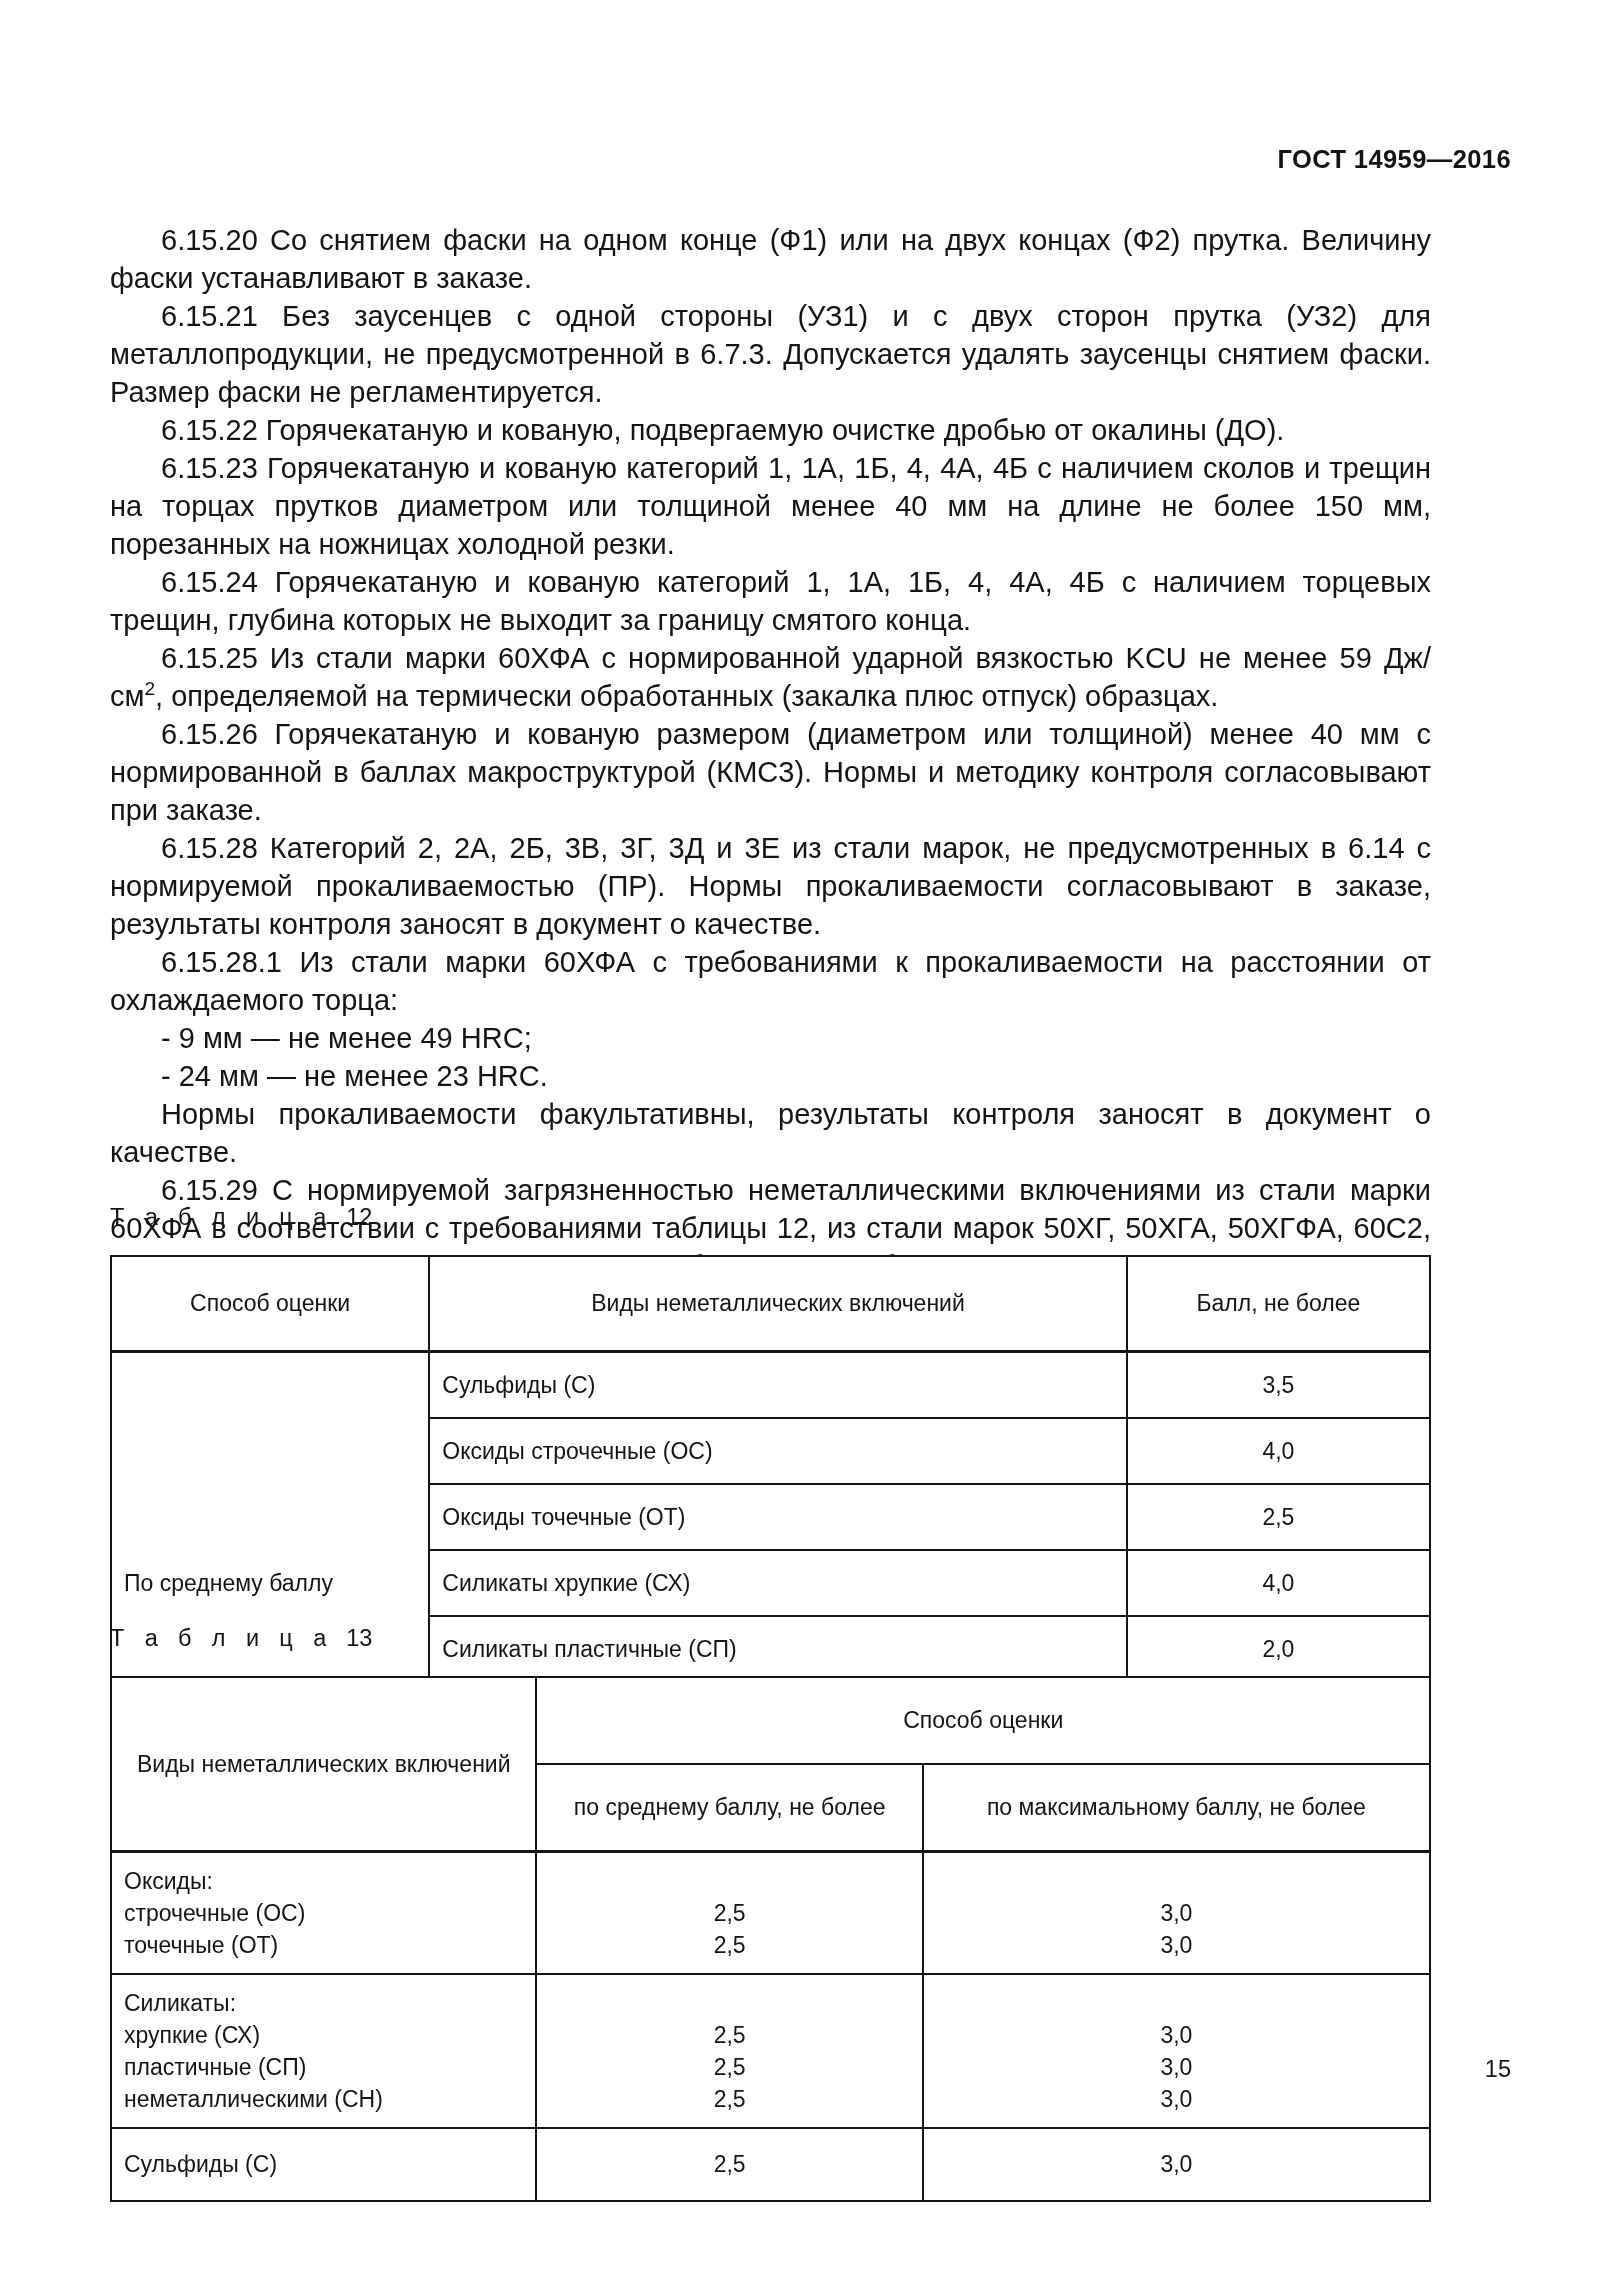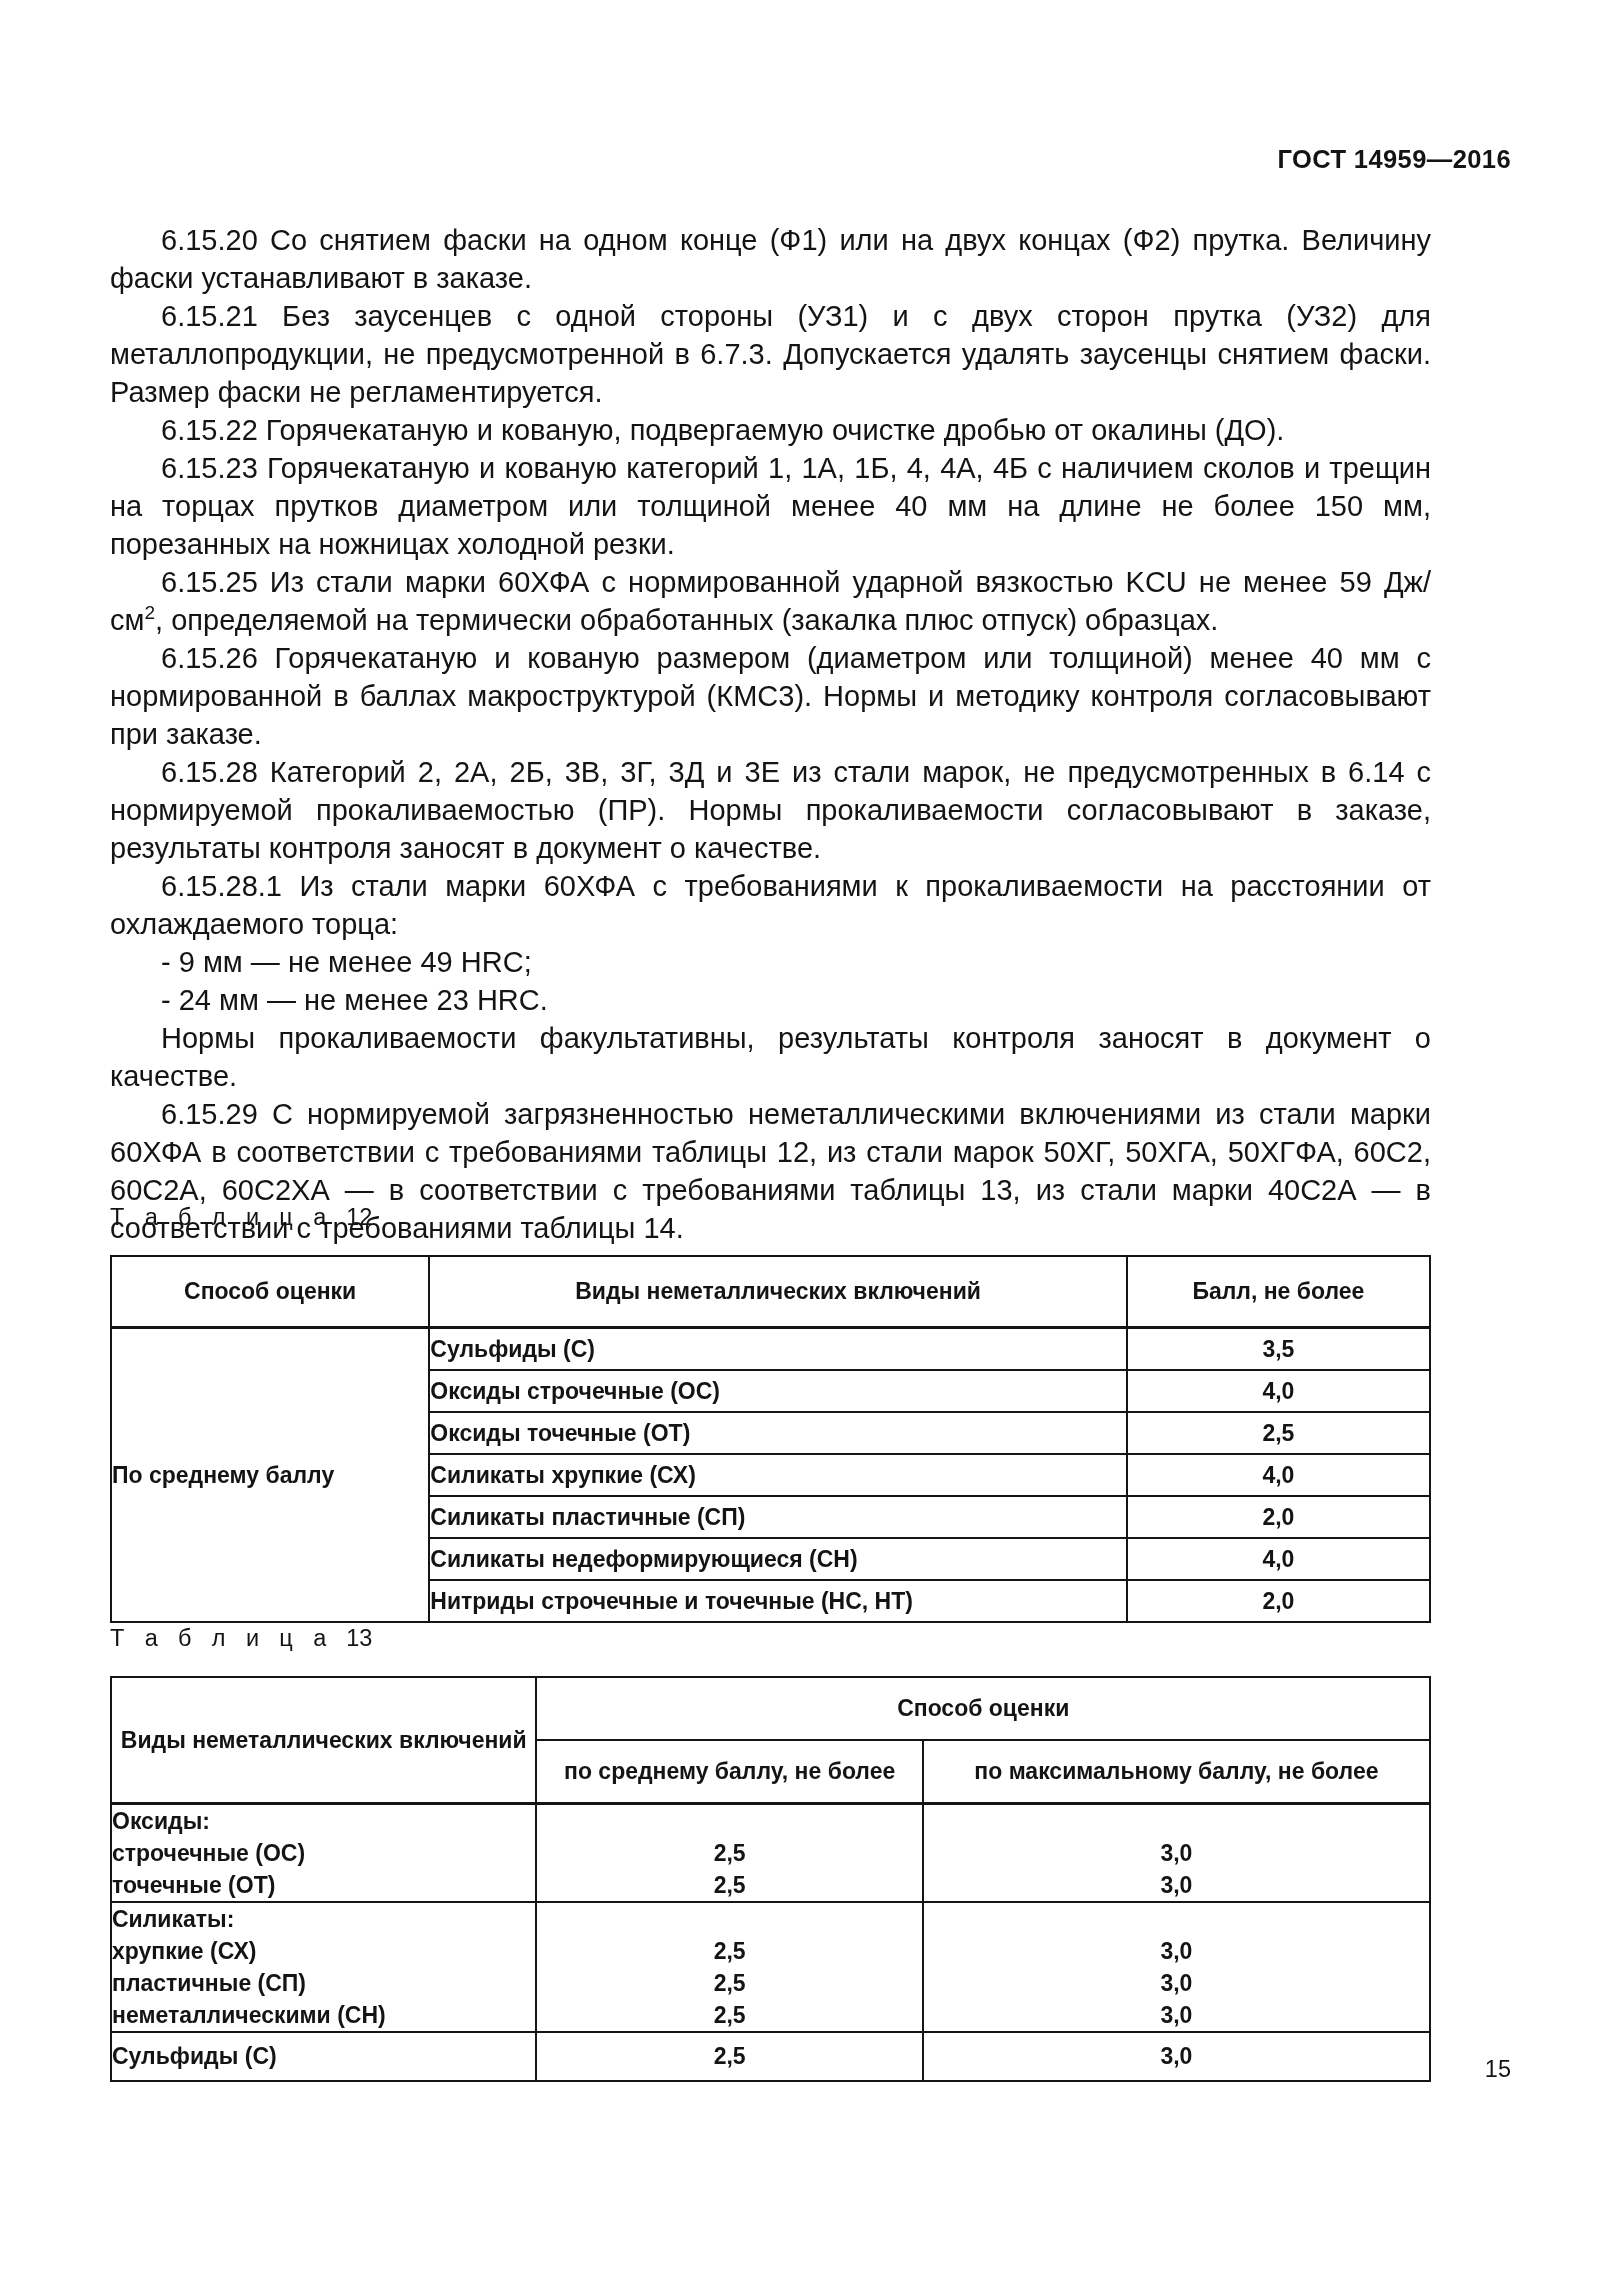--- a/index.html
+++ b/index.html
@@ -67,22 +67,22 @@
     position: absolute;
     border-collapse: collapse;
     font-size: 23px;
     background: #fff;
   }
   table.gost td, table.gost th {
     border-left: 2px solid #151515;
     border-right: 2px solid #151515;
     border-top: 2px solid #151515;
     border-bottom: 2px solid #151515;
-    padding: 0;
-    font-weight: bold;
+    padding: 12px;
+    font-weight: normal;
     vertical-align: middle;
   }
   table.gost .outer-top    { border-top-width: 2.9px; }
   table.gost .outer-bottom { border-bottom-width: 2.9px; }
   table.gost .thick-under  { border-bottom-width: 3.9px; }
 
   .cell { padding: 8.8px 13.7px; }
   .c-center { text-align: center; }
   .c-left   { text-align: left; }
   .v-top    { vertical-align: top; }
@@ -118,20 +118,21 @@
 
 <div class="page">
 
   <div class="doc-header">ГОСТ 14959—2016</div>
 
   <div class="body-text">
     <p class="para">6.15.20 Со снятием фаски на одном конце (Ф1) или на двух концах (Ф2) прутка. Величину фаски устанавливают в заказе.</p>
     <p class="para">6.15.21 Без заусенцев с одной стороны (УЗ1) и с двух сторон прутка (УЗ2) для металлопродукции, не предусмотренной в 6.7.3. Допускается удалять заусенцы снятием фаски. Размер фаски не регламентируется.</p>
     <p class="para">6.15.22 Горячекатаную и кованую, подвергаемую очистке дробью от окалины (ДО).</p>
     <p class="para">6.15.23 Горячекатаную и кованую категорий 1, 1А, 1Б, 4, 4А, 4Б с наличием сколов и трещин на торцах прутков диаметром или толщиной менее 40 мм на длине не более 150 мм, порезанных на ножницах холодной резки.</p>
+    <p class="para">6.15.24 Горячекатаную и кованую категорий 1, 1А, 1Б, 4, 4А, 4Б с наличием торцевых трещин, глубина которых не выходит за границу смятого конца.</p>
     <p class="para"><span>6.15.25 Из стали марки 60ХФА с нормированной ударной вязкостью KCU не менее 59 Дж/см</span><sup>2</sup><span>, определяемой на термически обработанных (закалка плюс отпуск) образцах.</span></p>
     <p class="para">6.15.26 Горячекатаную и кованую размером (диаметром или толщиной) менее 40 мм с нормированной в баллах макроструктурой (КМС3). Нормы и методику контроля согласовывают при заказе.</p>
     <p class="para">6.15.28 Категорий 2, 2А, 2Б, 3В, 3Г, 3Д и 3Е из стали марок, не предусмотренных в 6.14 с нормируемой прокаливаемостью (ПР). Нормы прокаливаемости согласовывают в заказе, результаты контроля заносят в документ о качестве.</p>
     <p class="para">6.15.28.1 Из стали марки 60ХФА с требованиями к прокаливаемости на расстоянии от охлаждаемого торца:</p>
     <p class="para">- 9 мм — не менее 49 HRC;</p>
     <p class="para">- 24 мм — не менее 23 HRC.</p>
     <p class="para">Нормы прокаливаемости факультативны, результаты контроля заносят в документ о качестве.</p>
     <p class="para">6.15.29 С нормируемой загрязненностью неметаллическими включениями из стали марки 60ХФА в соответствии с требованиями таблицы 12, из стали марок 50ХГ, 50ХГА, 50ХГФА, 60С2, 60С2А, 60С2ХА — в соответствии с требованиями таблицы 13, из стали марки 40С2А — в соответствии с требованиями таблицы 14.</p>
   </div>
 

